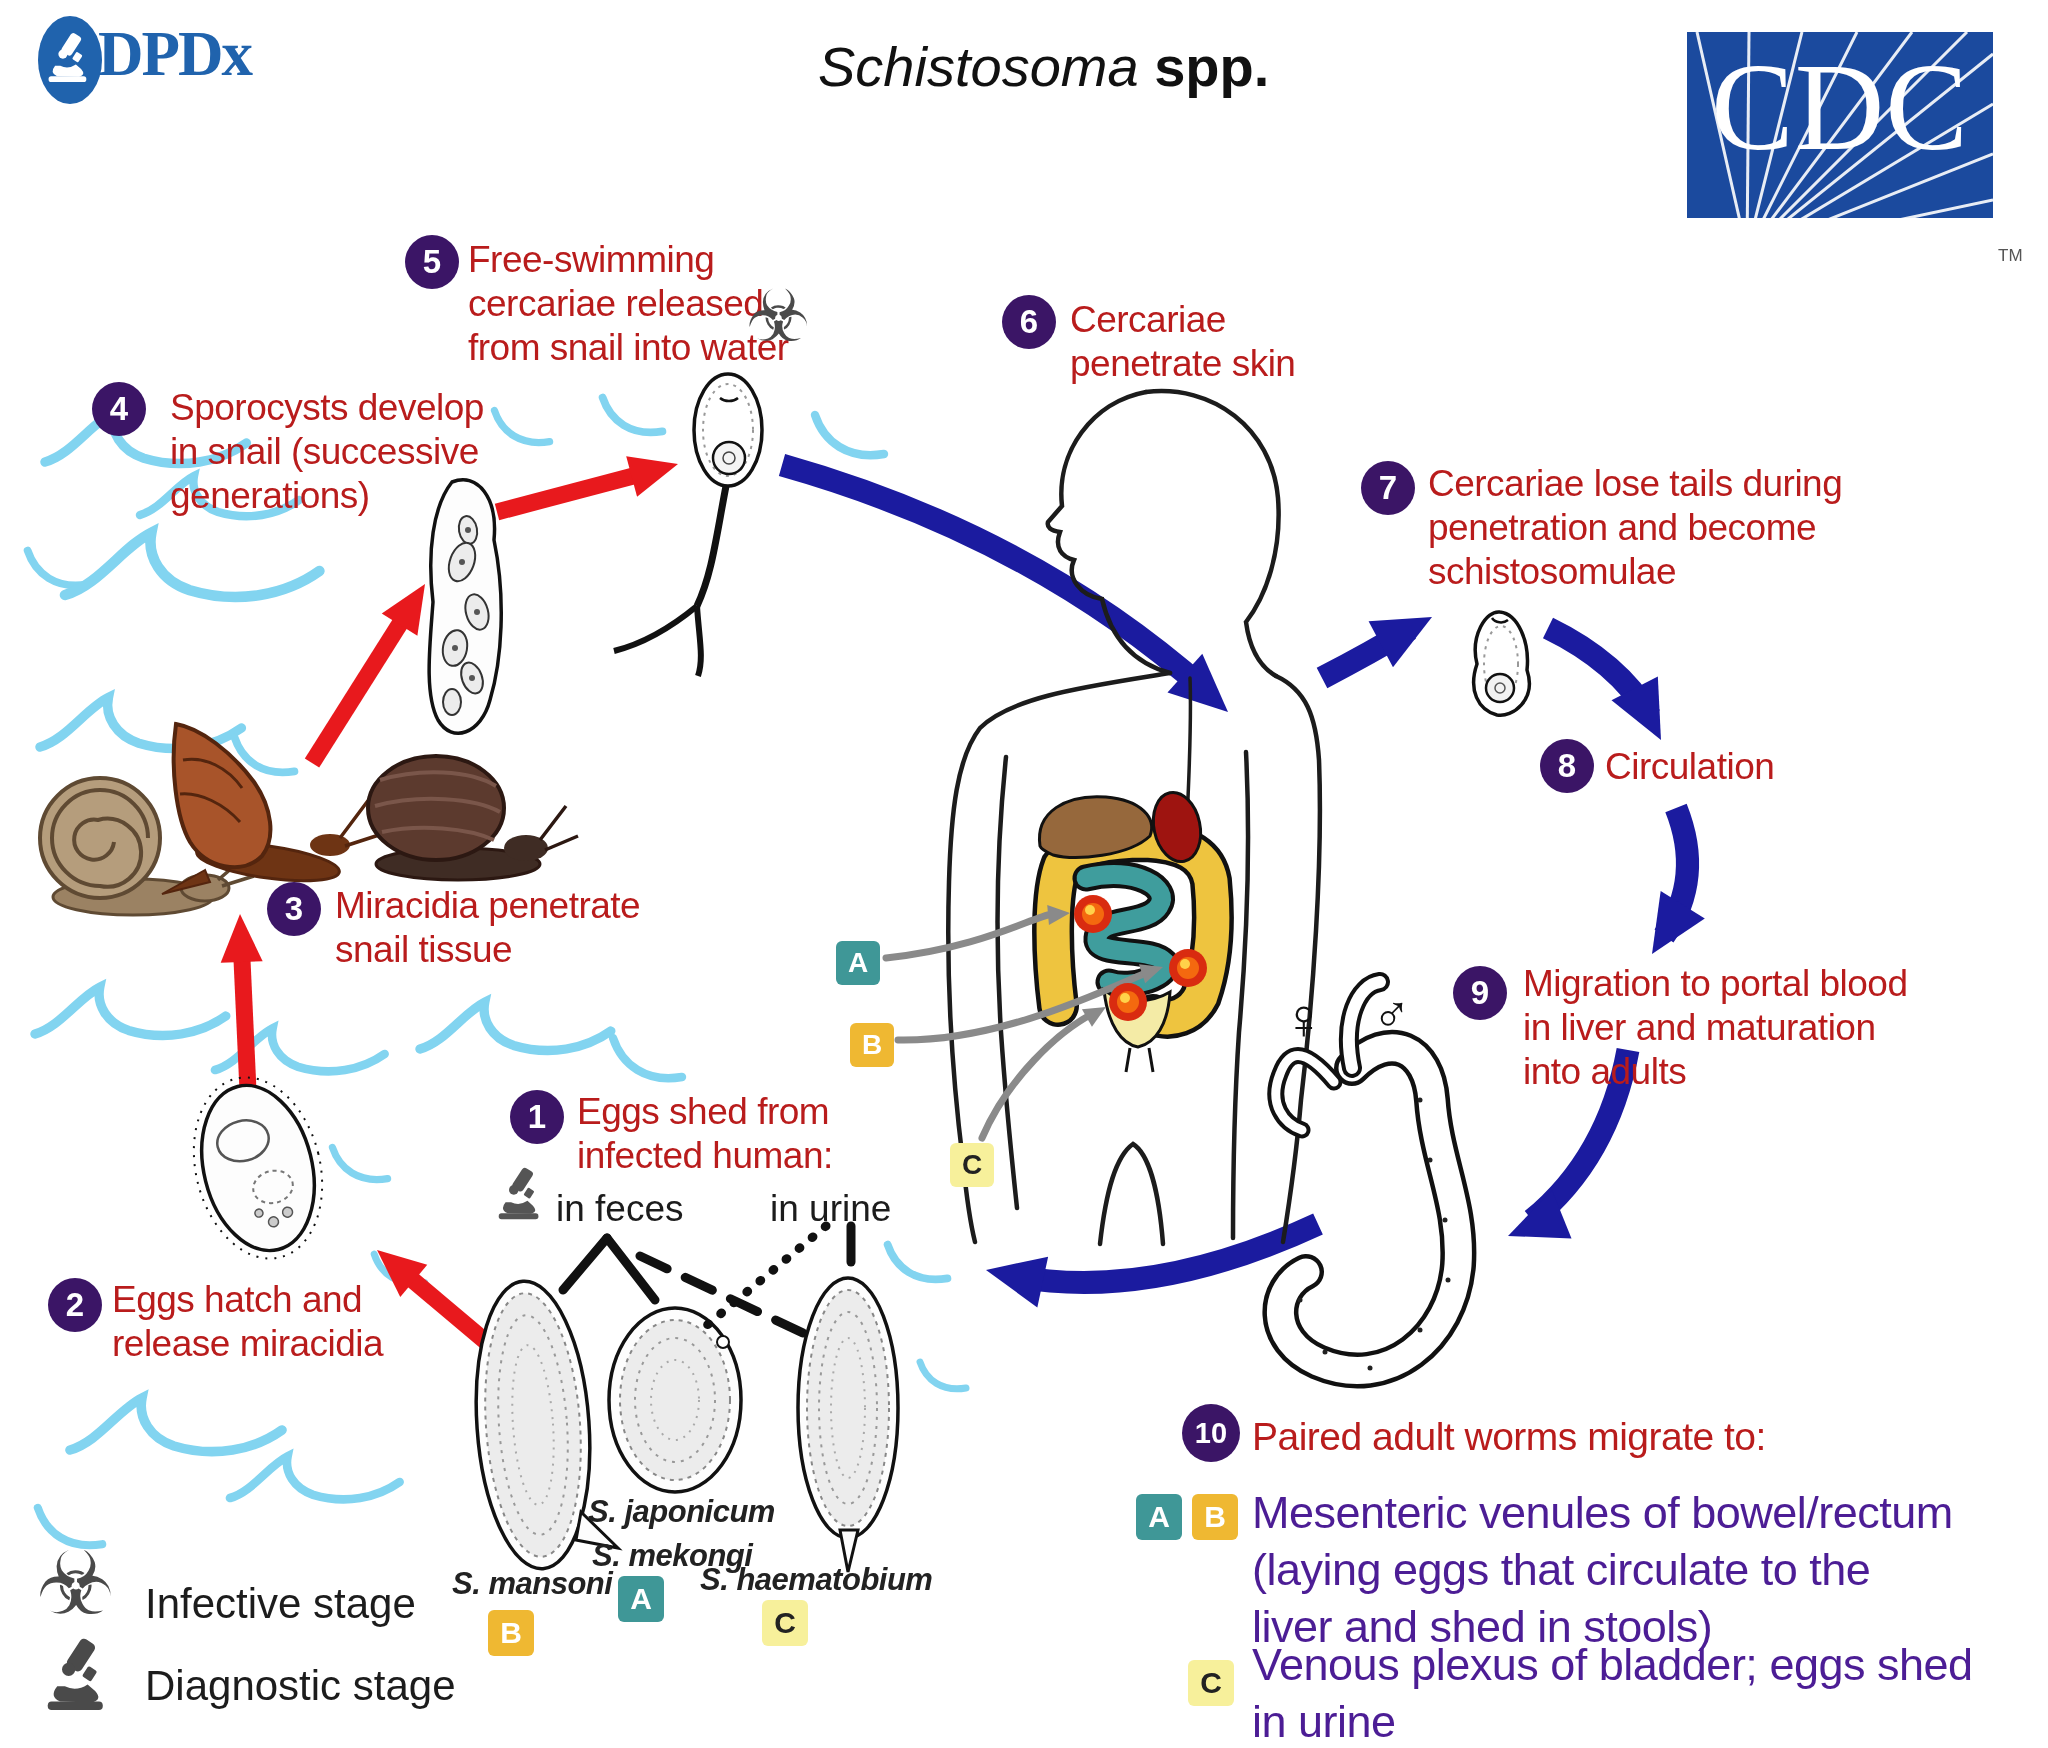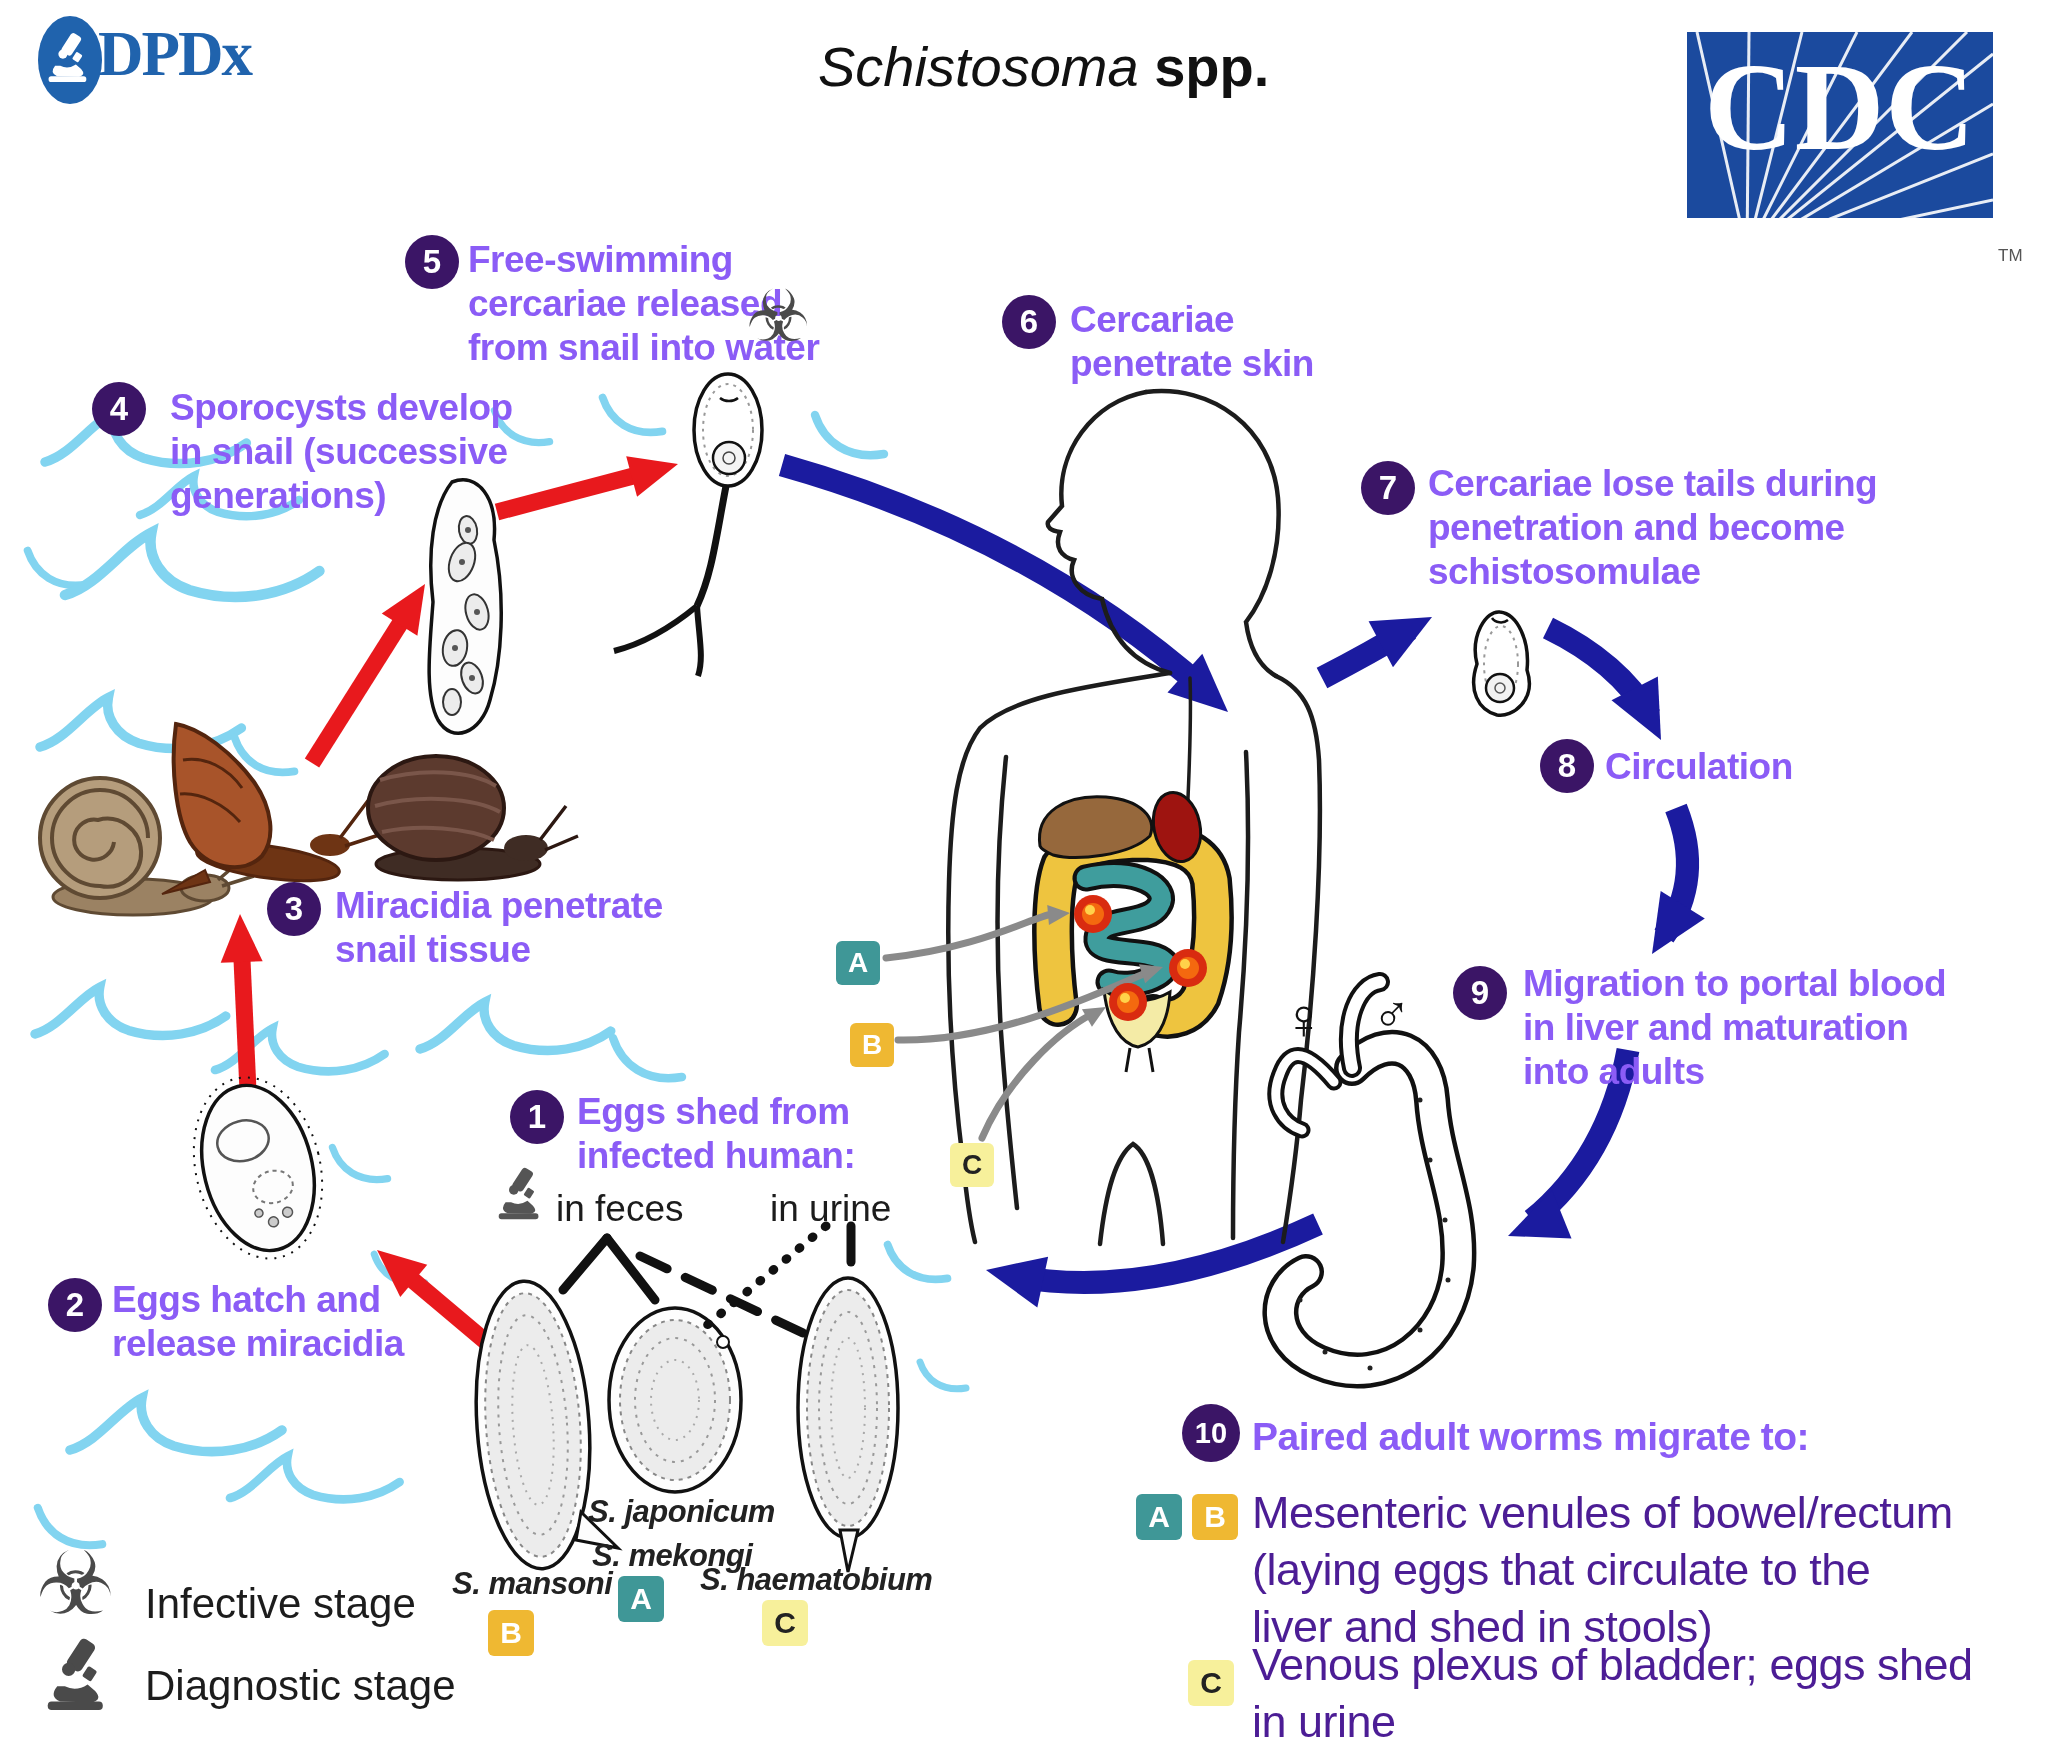--- a/index.html
+++ b/index.html
@@ -5,42 +5,42 @@
   html,body{margin:0;padding:0;background:#ffffff;}
   #canvas{position:relative;width:2048px;height:1748px;background:#ffffff;overflow:hidden;
           font-family:"Liberation Sans", sans-serif;color:#1a1a1a;}
   .abs{position:absolute;}
   #art{position:absolute;left:0;top:0;z-index:1;}
   .txt{position:absolute;z-index:3;}
   .step-circle{position:absolute;z-index:4;background:#3b1566;color:#fff;border-radius:50%;
                display:flex;align-items:center;justify-content:center;font-weight:bold;
                width:54px;height:54px;font-size:33px;}
   .step-circle.big{width:58px;height:58px;font-size:29px;}
-  .step-text{position:absolute;z-index:3;font-size:37px;line-height:44px;color:#8b5cf6;letter-spacing:-0.5px;font-weight:bold;}
+  .step-text{position:absolute;z-index:3;font-size:37px;line-height:44px;color:#b91c1c;letter-spacing:-0.5px;}
   .badge{position:absolute;z-index:4;display:flex;align-items:center;justify-content:center;
          font-weight:bold;border-radius:6px;}
   .badge.sz44{width:44px;height:44px;font-size:28px;}
   .badge.sz46{width:46px;height:46px;font-size:30px;}
   .badge.a{background:#3f9797;color:#ffffff;}
   .badge.b{background:#efb832;color:#ffffff;}
   .badge.c{background:#f7f09b;color:#222222;}
   .species{position:absolute;z-index:3;font-style:italic;font-size:31px;font-weight:bold;color:#222;letter-spacing:-0.5px;}
   .route{position:absolute;z-index:3;font-size:37px;color:#1c1c1c;}
   .legend-label{position:absolute;z-index:3;font-size:42px;color:#1c1c1c;}
   .dest-line{font-size:45px;line-height:57px;color:#4c1d95;letter-spacing:-0.5px;}
   .bio{position:absolute;z-index:3;color:#4a4a4a;line-height:1;}
   .gender{position:absolute;z-index:3;color:#111;line-height:1;}
   #title{position:absolute;z-index:3;left:818px;top:34px;font-size:56px;color:#111;}
   #title .it{font-style:italic;font-weight:normal;}
   #title .rm{font-weight:bold;}
   #dpdx-text{position:absolute;z-index:3;left:98px;top:18px;font-family:"Liberation Serif",serif;
              font-weight:bold;font-size:63px;color:#2063ad;letter-spacing:-2px;}
   #cdc-box{position:absolute;z-index:3;left:1687px;top:32px;width:306px;height:186px;background:#1b4a9e;overflow:hidden;}
   #cdc-text{position:absolute;left:0;top:0;width:306px;height:152px;display:flex;align-items:center;justify-content:center;
-            font-family:"Liberation Serif",serif;font-weight:bold;font-size:124px;color:#fff;letter-spacing:1px;z-index:2;}
+            font-family:"Liberation Serif",serif;font-weight:normal;font-size:124px;color:#fff;letter-spacing:1px;z-index:2;}
   #cdc-tm{position:absolute;z-index:3;left:1998px;top:202px;font-size:17px;color:#555;margin-top:44px;}
 </style>
 </head>
 <body>
 
 <div id="canvas">
 
 <svg id="art" width="2048" height="1748" viewBox="0 0 2048 1748">
 
   <g stroke="#82d4f0" fill="none" stroke-linecap="round">

